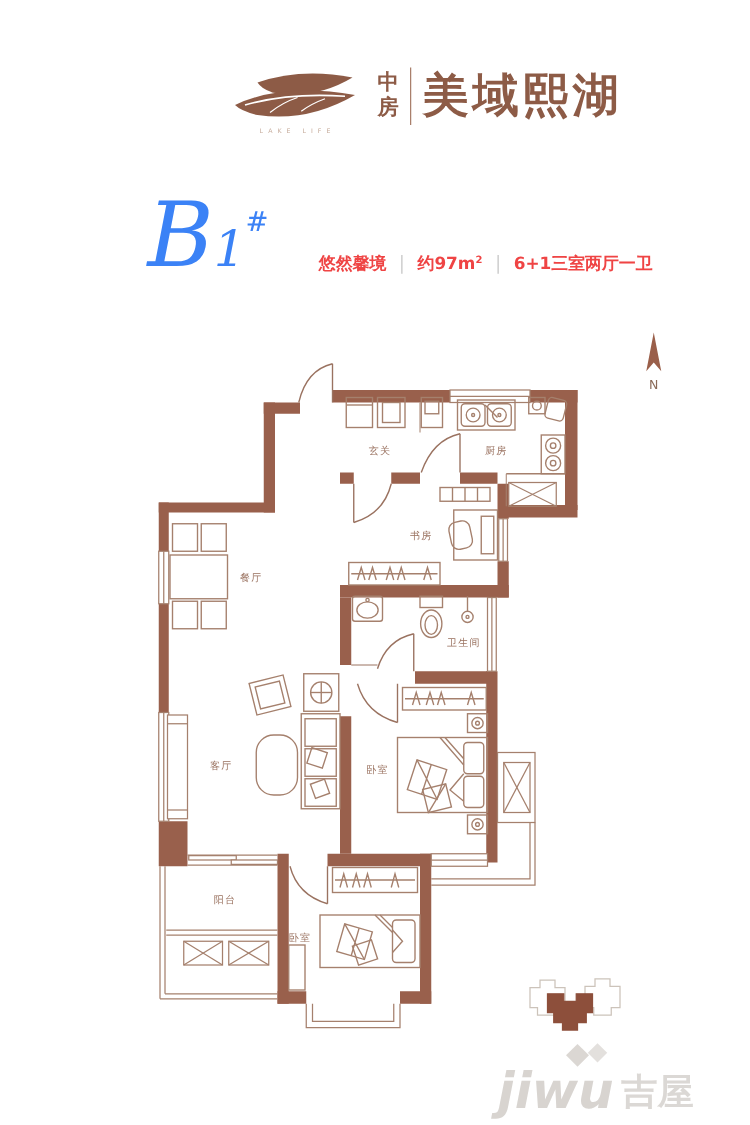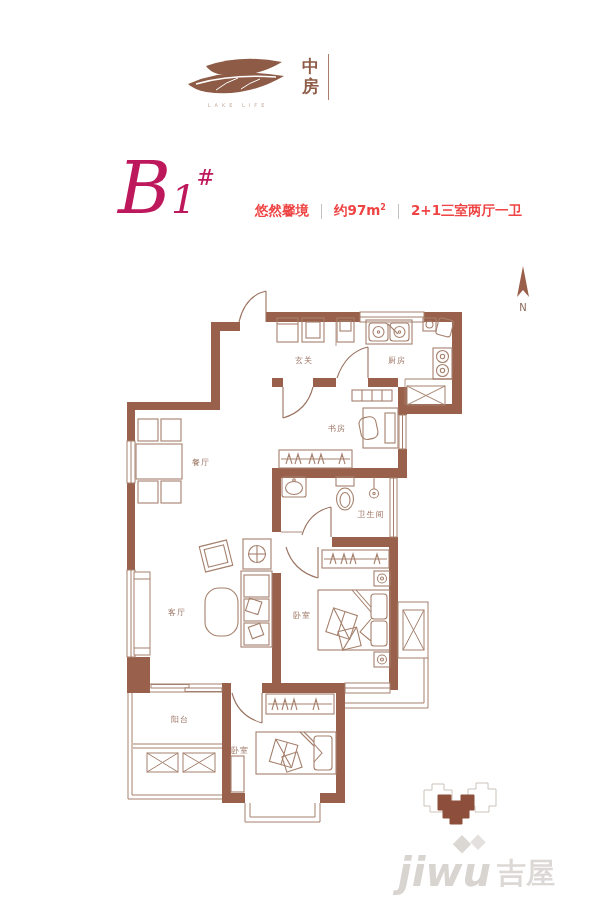--- a/index.html
+++ b/index.html
@@ -9,21 +9,21 @@
   
   .logo{position:absolute;left:186px;top:46px;display:flex;align-items:center;}
   .leafcol{display:flex;flex-direction:column;align-items:center;}
   .tagline{font-size:5px;letter-spacing:4px;color:#c6ab9b;margin-top:2px;white-space:nowrap;}
   .brandcol{display:flex;flex-direction:column;margin-left:12px;color:#8d5b46;
             font-weight:bold;font-size:17px;line-height:1.15;letter-spacing:0;}
   .vdiv{width:1px;height:46px;background:#a97f6b;margin:0 9px;}
   .brandname{font-size:37px;font-weight:bold;color:#8d5b46;letter-spacing:3px;white-space:nowrap;}
 
   
-  .titleblock{position:absolute;left:118px;top:152px;color:#be185d;}
+  .titleblock{position:absolute;left:118px;top:152px;color:#3b82f6;}
   .tb-b{font-family:"DejaVu Serif","Liberation Serif",serif;font-style:italic;font-size:72px;line-height:1;}
   .tb-1{font-family:"DejaVu Serif","Liberation Serif",serif;font-style:italic;font-size:40px;}
   .tb-h{font-family:"DejaVu Serif","Liberation Serif",serif;font-style:italic;font-size:22px;vertical-align:28px;}
   .subtitle{position:absolute;left:255px;top:202px;display:flex;align-items:center;
             color:#ef4444;font-size:13.5px;font-weight:bold;white-space:nowrap;}
   .subtitle .sep{width:1px;height:15px;background:#c3c3c3;margin:0 12px;}
   .subtitle sup{font-size:8px;vertical-align:5px;}
 
   .plan-svg{position:absolute;left:0;top:0;}
 </style>
@@ -41,31 +41,32 @@
         <path d="M 30,44 Q 40,36 52,32" stroke="#ffffff" stroke-width="1" fill="none"></path>
         <path d="M 55,43 Q 63,37 74,33" stroke="#ffffff" stroke-width="1" fill="none"></path>
       </svg>
       <div class="tagline">LAKE LIFE</div>
     </div>
     <div class="brandcol">
       <span>中</span>
       <span>房</span>
     </div>
     <div class="vdiv"></div>
+    <div class="brandname">美域熙湖</div>
   </div>
 
   <div class="titleblock">
     <span class="tb-b">B</span><span class="tb-1">1</span><span class="tb-h">#</span>
   </div>
   <div class="subtitle">
     <span>悠然馨境</span>
     <span class="sep"></span>
     <span><span>约97m</span><sup>2</sup></span>
     <span class="sep"></span>
-    <span>2+1三室两厅一卫</span>
+    <span>6+1三室两厅一卫</span>
   </div>
 
   <svg class="plan-svg" width="600" height="900" viewBox="0 0 600 900">
 
     <g fill="#99604C">
       <rect x="211" y="322" width="29" height="9"></rect>
       <rect x="211" y="322" width="9" height="88"></rect>
       <rect x="266" y="312" width="94" height="10"></rect>
       <rect x="424" y="312" width="38" height="10"></rect>
       <rect x="452" y="312" width="10" height="96"></rect>

